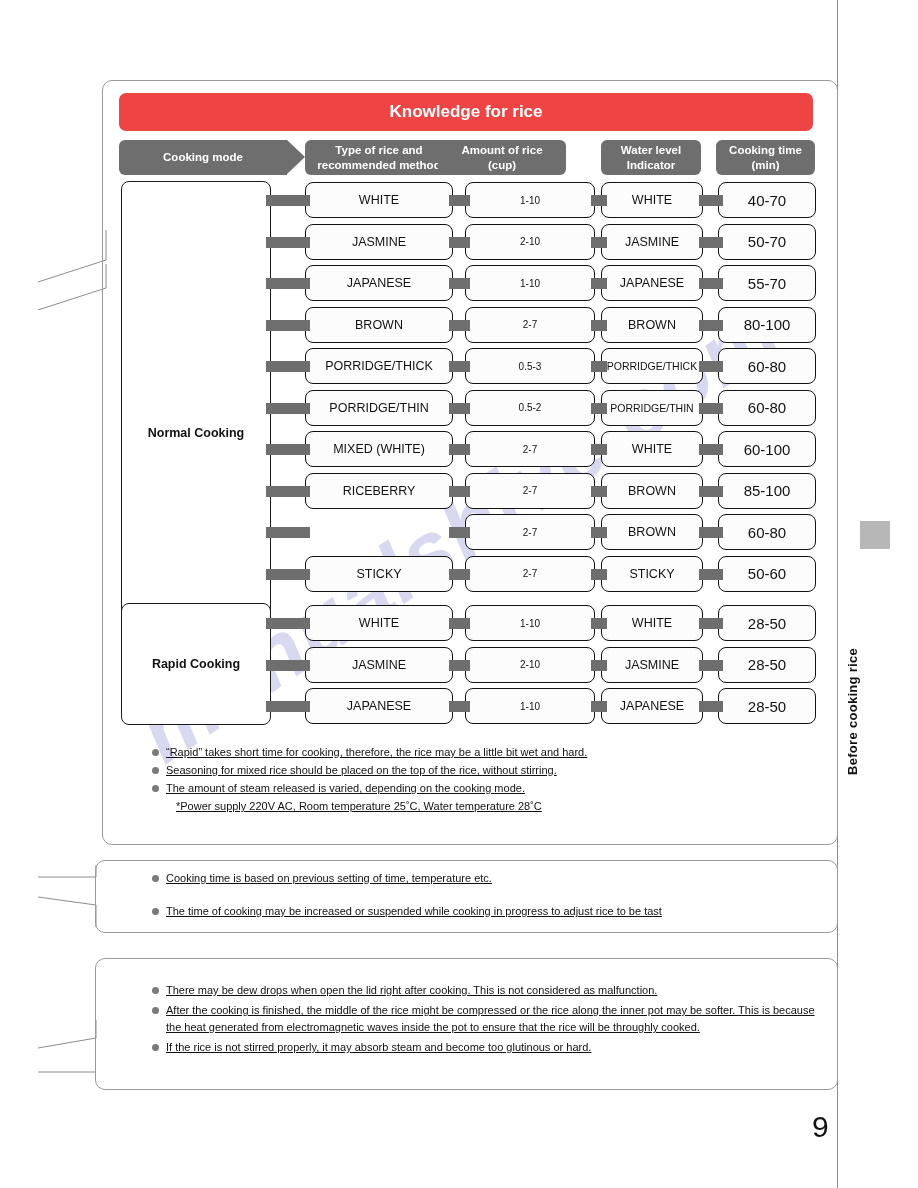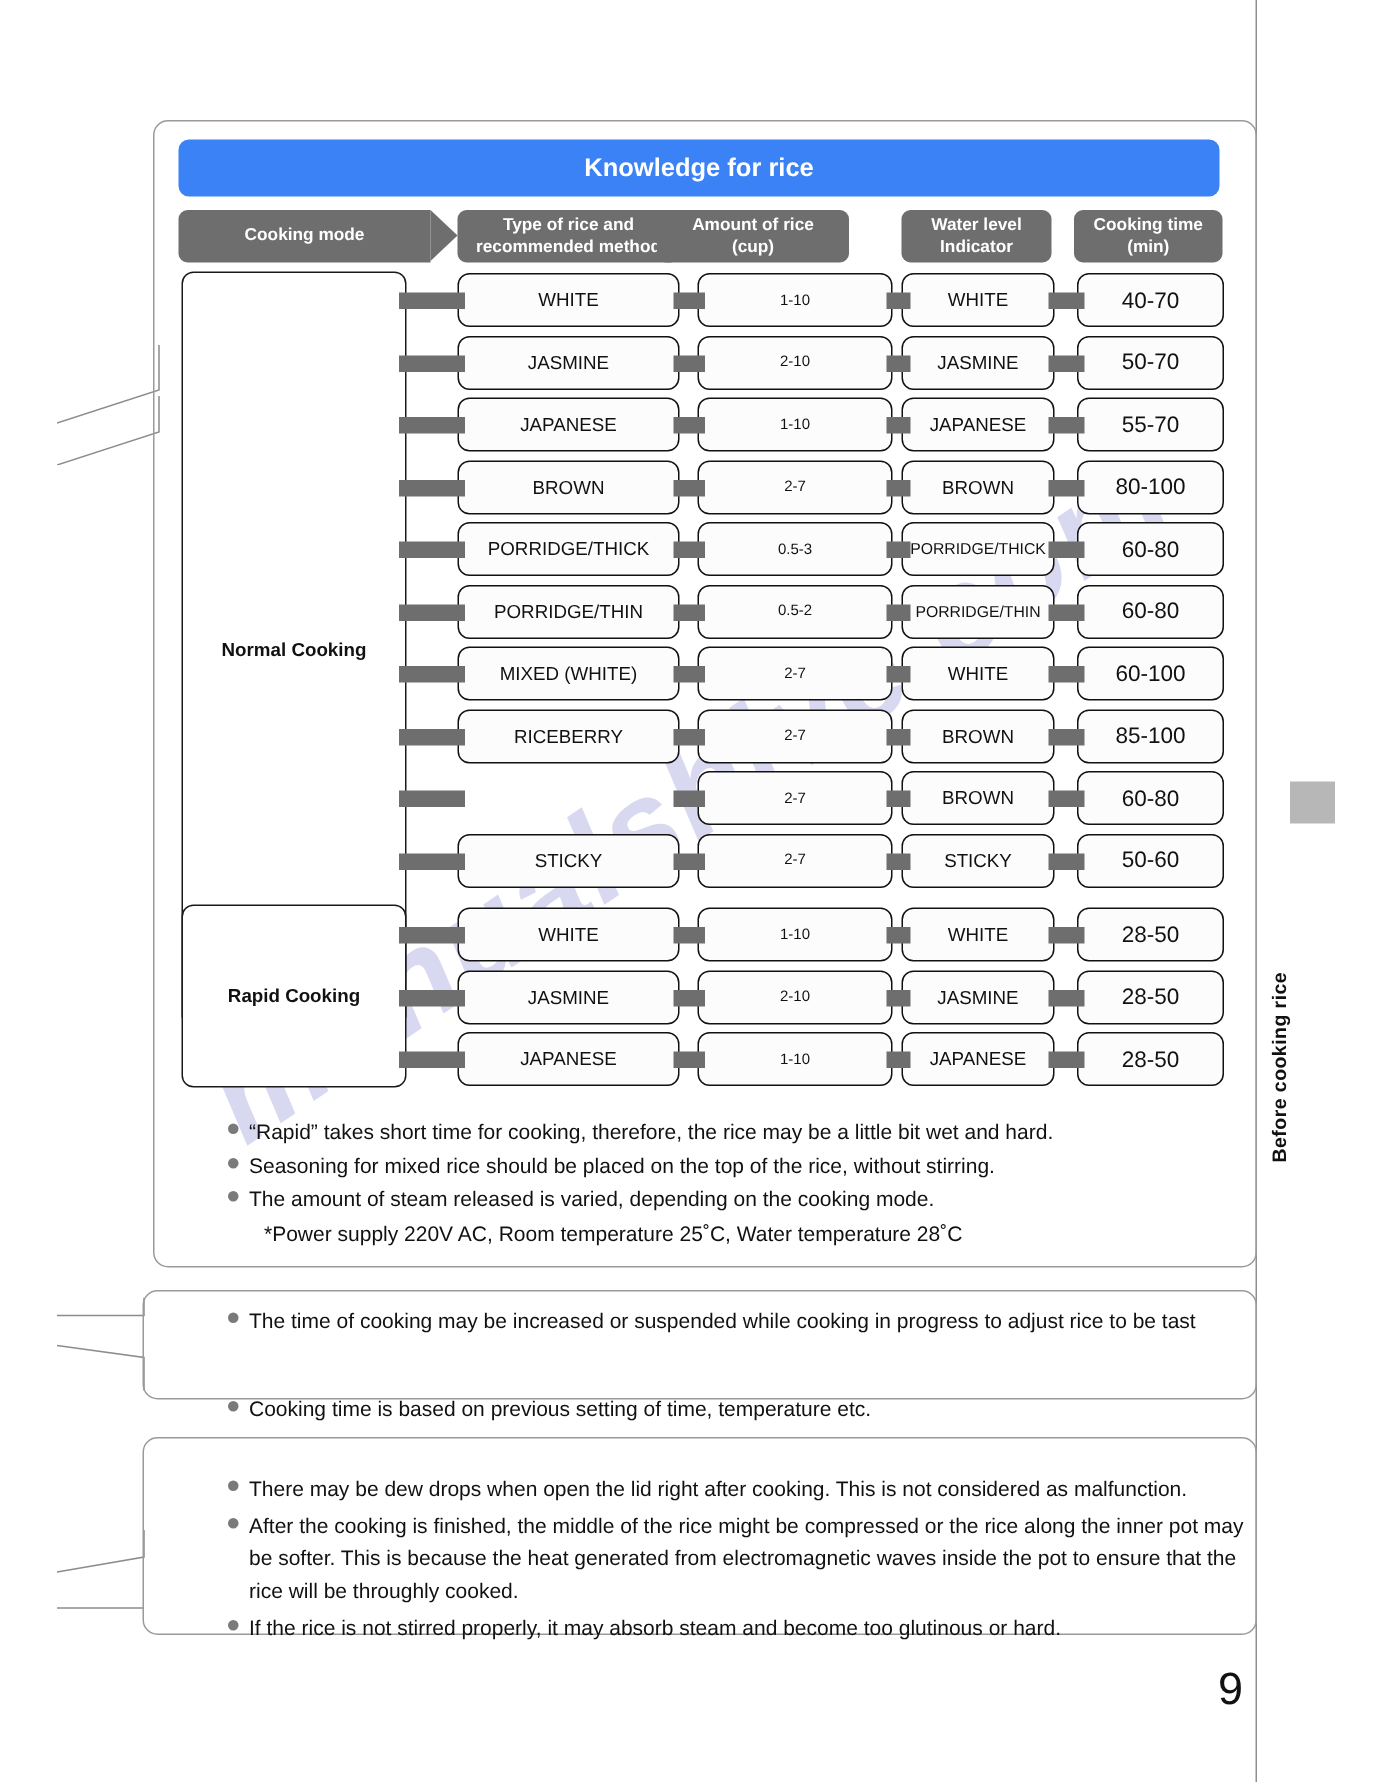--- a/index.html
+++ b/index.html
@@ -37,21 +37,21 @@
   }
   #main-panel { left: 102px; top: 80px; width: 736px; height: 765px; }
   #note-panel-1 { left: 95px; top: 860px; width: 743px; height: 73px; }
   #note-panel-2 { left: 95px; top: 958px; width: 743px; height: 132px; }
 
   
   .title-bar {
     position: absolute;
     left: 119px; top: 93px;
     width: 694px; height: 38px;
-    background: #3b82f6;
+    background: #ef4444;
     border-radius: 7px;
     display: flex; align-items: center; justify-content: center;
     color: #fff; font-size: 17px; font-weight: 700;
     z-index: 3;
   }
 
   
   .col-head {
     position: absolute;
     background: #6e6e6e;
@@ -121,23 +121,24 @@
   }
   .b1 { left: 266px; width: 44px; }
   .b2 { left: 449px; width: 21px; }
   .b3 { left: 591px; width: 16px; }
   .b4 { left: 699px; width: 24px; }
 
   
   .notes {
     position: absolute;
     z-index: 3;
-    font-size: 14px;
+    font-size: 11px;
     color: #111;
     line-height: 1.55;
+    text-decoration: underline;
   }
   #main-notes { left: 152px; top: 744px; width: 672px; }
   .note-line { position: relative; padding-left: 14px; margin-bottom: 1px; }
   .note-line .dot {
     position: absolute; left: 0; top: 5px;
     width: 7px; height: 7px; border-radius: 50%;
     background: #7a7a7a;
   }
   .note-sub { padding-left: 24px; margin-bottom: 1px; }
 
@@ -389,25 +390,25 @@
     <div class="note-line">
       <span class="dot"></span>
       <span>The amount of steam released is varied, depending on the cooking mode.</span>
     </div>
     <div class="note-sub">*Power supply 220V AC, Room temperature 25˚C, Water temperature 28˚C</div>
   </div>
 
   <div class="notes" id="notes-1">
     <div class="note-line">
       <span class="dot"></span>
+      <span>Cooking time is based on previous setting of time, temperature etc.</span>
+    </div>
+    <div class="note-line">
+      <span class="dot"></span>
       <span>The time of cooking may be increased or suspended while cooking in progress to adjust rice to be tast</span><span class="wrap-tail">y.</span>
-    </div>
-    <div class="note-line">
-      <span class="dot"></span>
-      <span>Cooking time is based on previous setting of time, temperature etc.</span>
     </div>
   </div>
 
   <div class="notes" id="notes-2">
     <div class="note-line">
       <span class="dot"></span>
       <span>There may be dew drops when open the lid right after cooking. This is not considered as malfunction.</span>
     </div>
     <div class="note-line">
       <span class="dot"></span>

